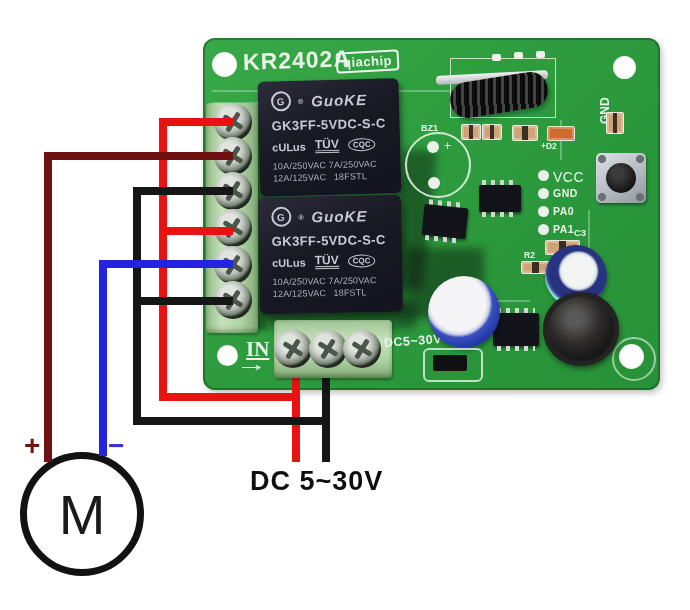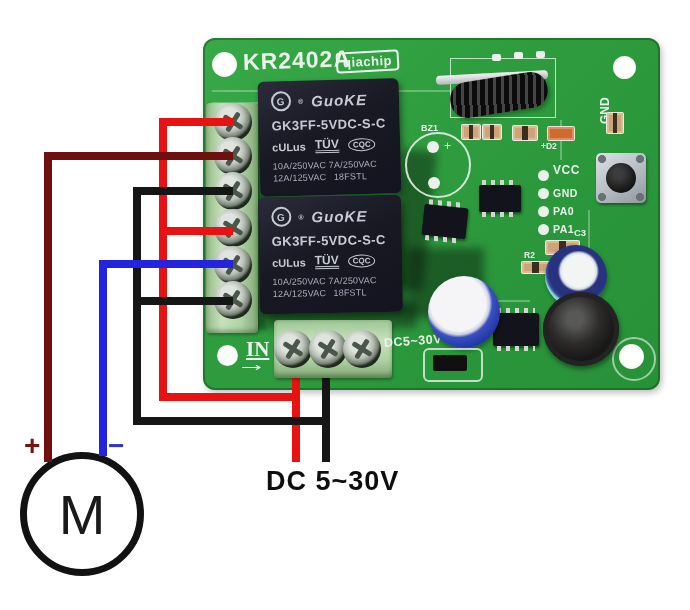--- a/index.html
+++ b/index.html
@@ -82,21 +82,21 @@
   .wire{position:absolute;}
   .w-red{background:#e81212;} .w-blk{background:#161616;}
   .w-mar{background:#6f1010;} .w-blu{background:#2424e0;}
   .z2{z-index:2;} .z6{z-index:6;}
 
   
   .motor{position:absolute;left:20px;top:452px;width:110px;height:110px;border:7px solid #121212;
          border-radius:50%;background:#ffffff;z-index:5;display:flex;align-items:center;justify-content:center;}
   .motor-m{font-size:56px;color:#1a1a1a;font-family:"Liberation Sans",sans-serif;}
   .sign{position:absolute;font-size:28px;font-weight:bold;z-index:6;}
-  .dc-label{position:absolute;left:266px;top:466px;font-size:27px;font-weight:bold;color:#0e0e0e;
+  .dc-label{position:absolute;left:250px;top:466px;font-size:27px;font-weight:bold;color:#0e0e0e;
             letter-spacing:1px;z-index:6;text-align:center;}
 </style>
 </head>
 <body>
 
 <div class="stage">
 
   <div class="pcb"></div>
   <div class="trace" style="left:212px;top:90px;width:238px;height:2px;"></div>
   <div class="trace" style="left:212px;top:102px;width:46px;height:2px;"></div>
@@ -186,21 +186,21 @@
   <div class="ic" style="left:479px;top:185px;width:42px;height:27px;"></div>
   <div class="ic" style="left:423px;top:206px;width:44px;height:31px;transform:rotate(6deg);"></div>
   <div class="ic" style="left:493px;top:313px;width:46px;height:33px;"></div>
 
   <div class="tact"></div>
 
   <div class="pad" style="left:538px;top:170px;width:11px;height:11px;"></div>
   <div class="pad" style="left:538px;top:188px;width:11px;height:11px;"></div>
   <div class="pad" style="left:538px;top:206px;width:11px;height:11px;"></div>
   <div class="pad" style="left:538px;top:224px;width:11px;height:11px;"></div>
-  <div class="silk" style="left:553px;top:163px;font-size:12px;font-weight:bold;letter-spacing:.5px;">VCC</div>
+  <div class="silk" style="left:553px;top:169px;font-size:14px;font-weight:normal;letter-spacing:.5px;">VCC</div>
   <div class="silk" style="left:553px;top:187px;font-size:10.5px;font-weight:bold;letter-spacing:.5px;">GND</div>
   <div class="silk" style="left:553px;top:205px;font-size:10.5px;font-weight:bold;letter-spacing:.5px;">PA0</div>
   <div class="silk" style="left:553px;top:223px;font-size:10.5px;font-weight:bold;letter-spacing:.5px;">PA1</div>
 
   <div class="cap teal" style="left:545px;top:245px;width:62px;height:62px;"></div>
   <div class="cap black" style="left:543px;top:292px;width:76px;height:74px;"></div>
   <div class="cap blue" style="left:428px;top:276px;width:72px;height:72px;"></div>
 
   <div class="skbox" style="left:423px;top:348px;width:56px;height:30px;border-radius:6px;border-width:2px;z-index:4;"></div>
   <div class="abs" style="left:433px;top:355px;width:34px;height:16px;background:#101010;border-radius:2px;z-index:4;"></div>

